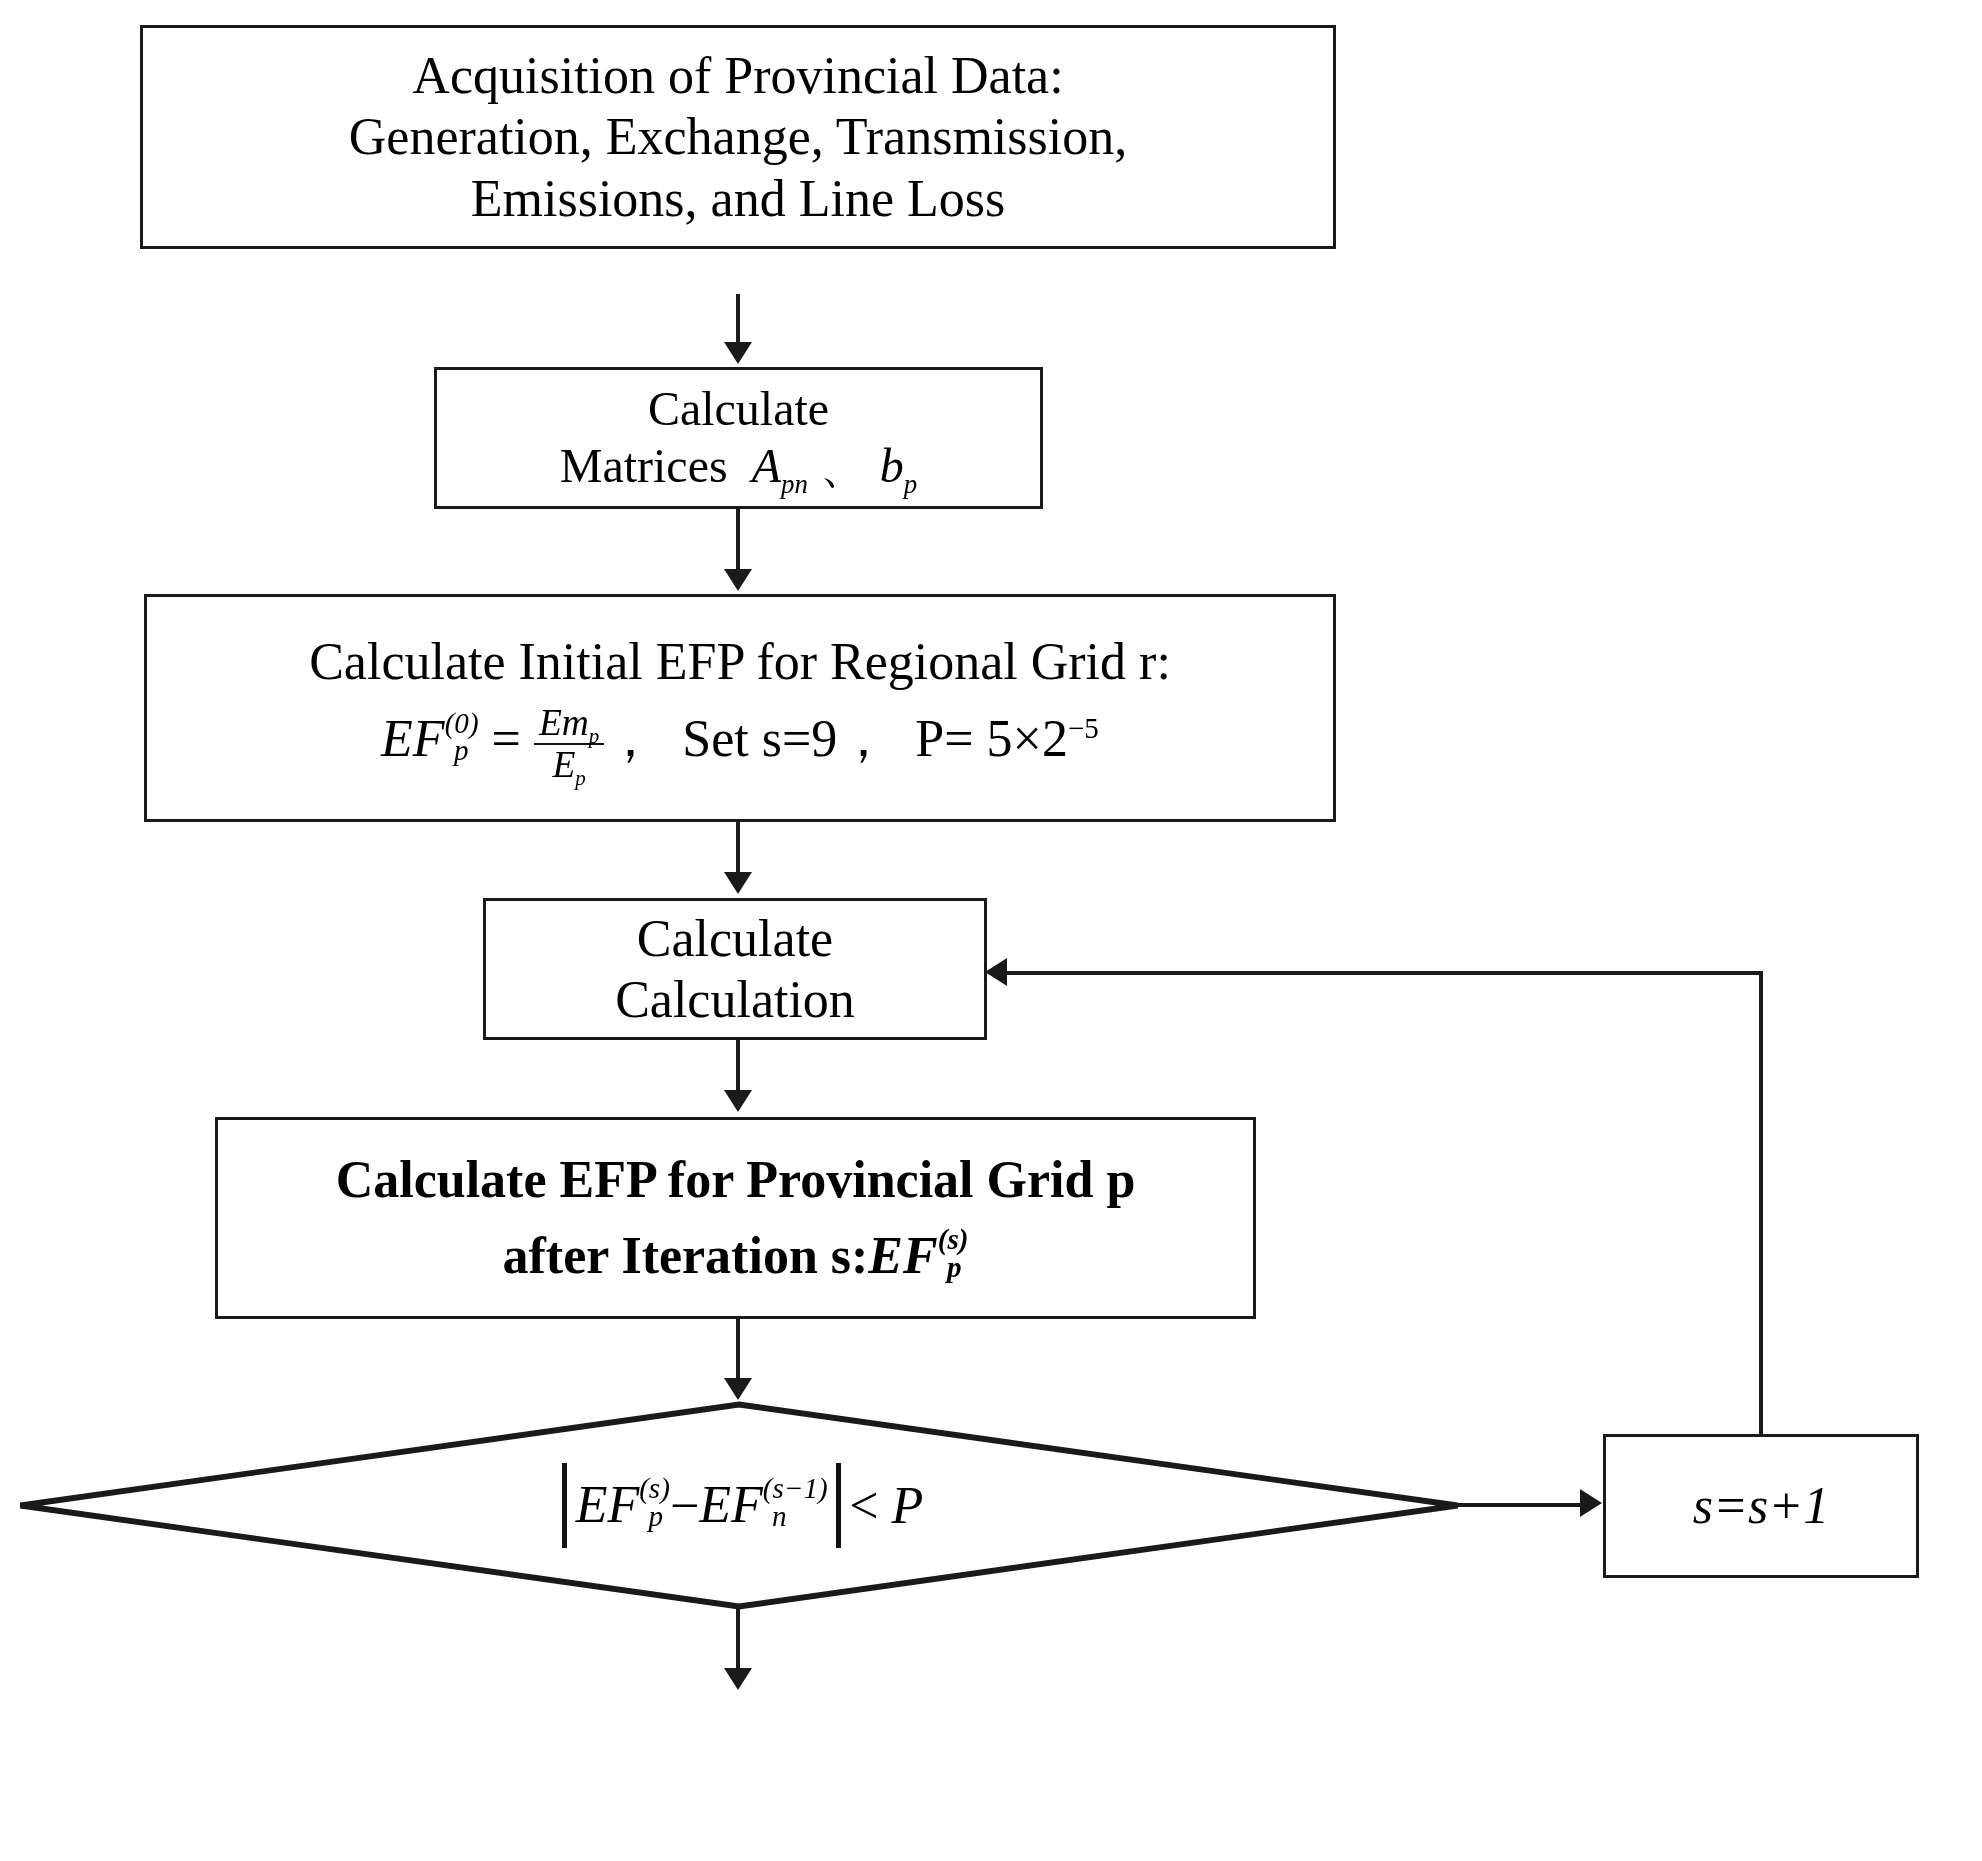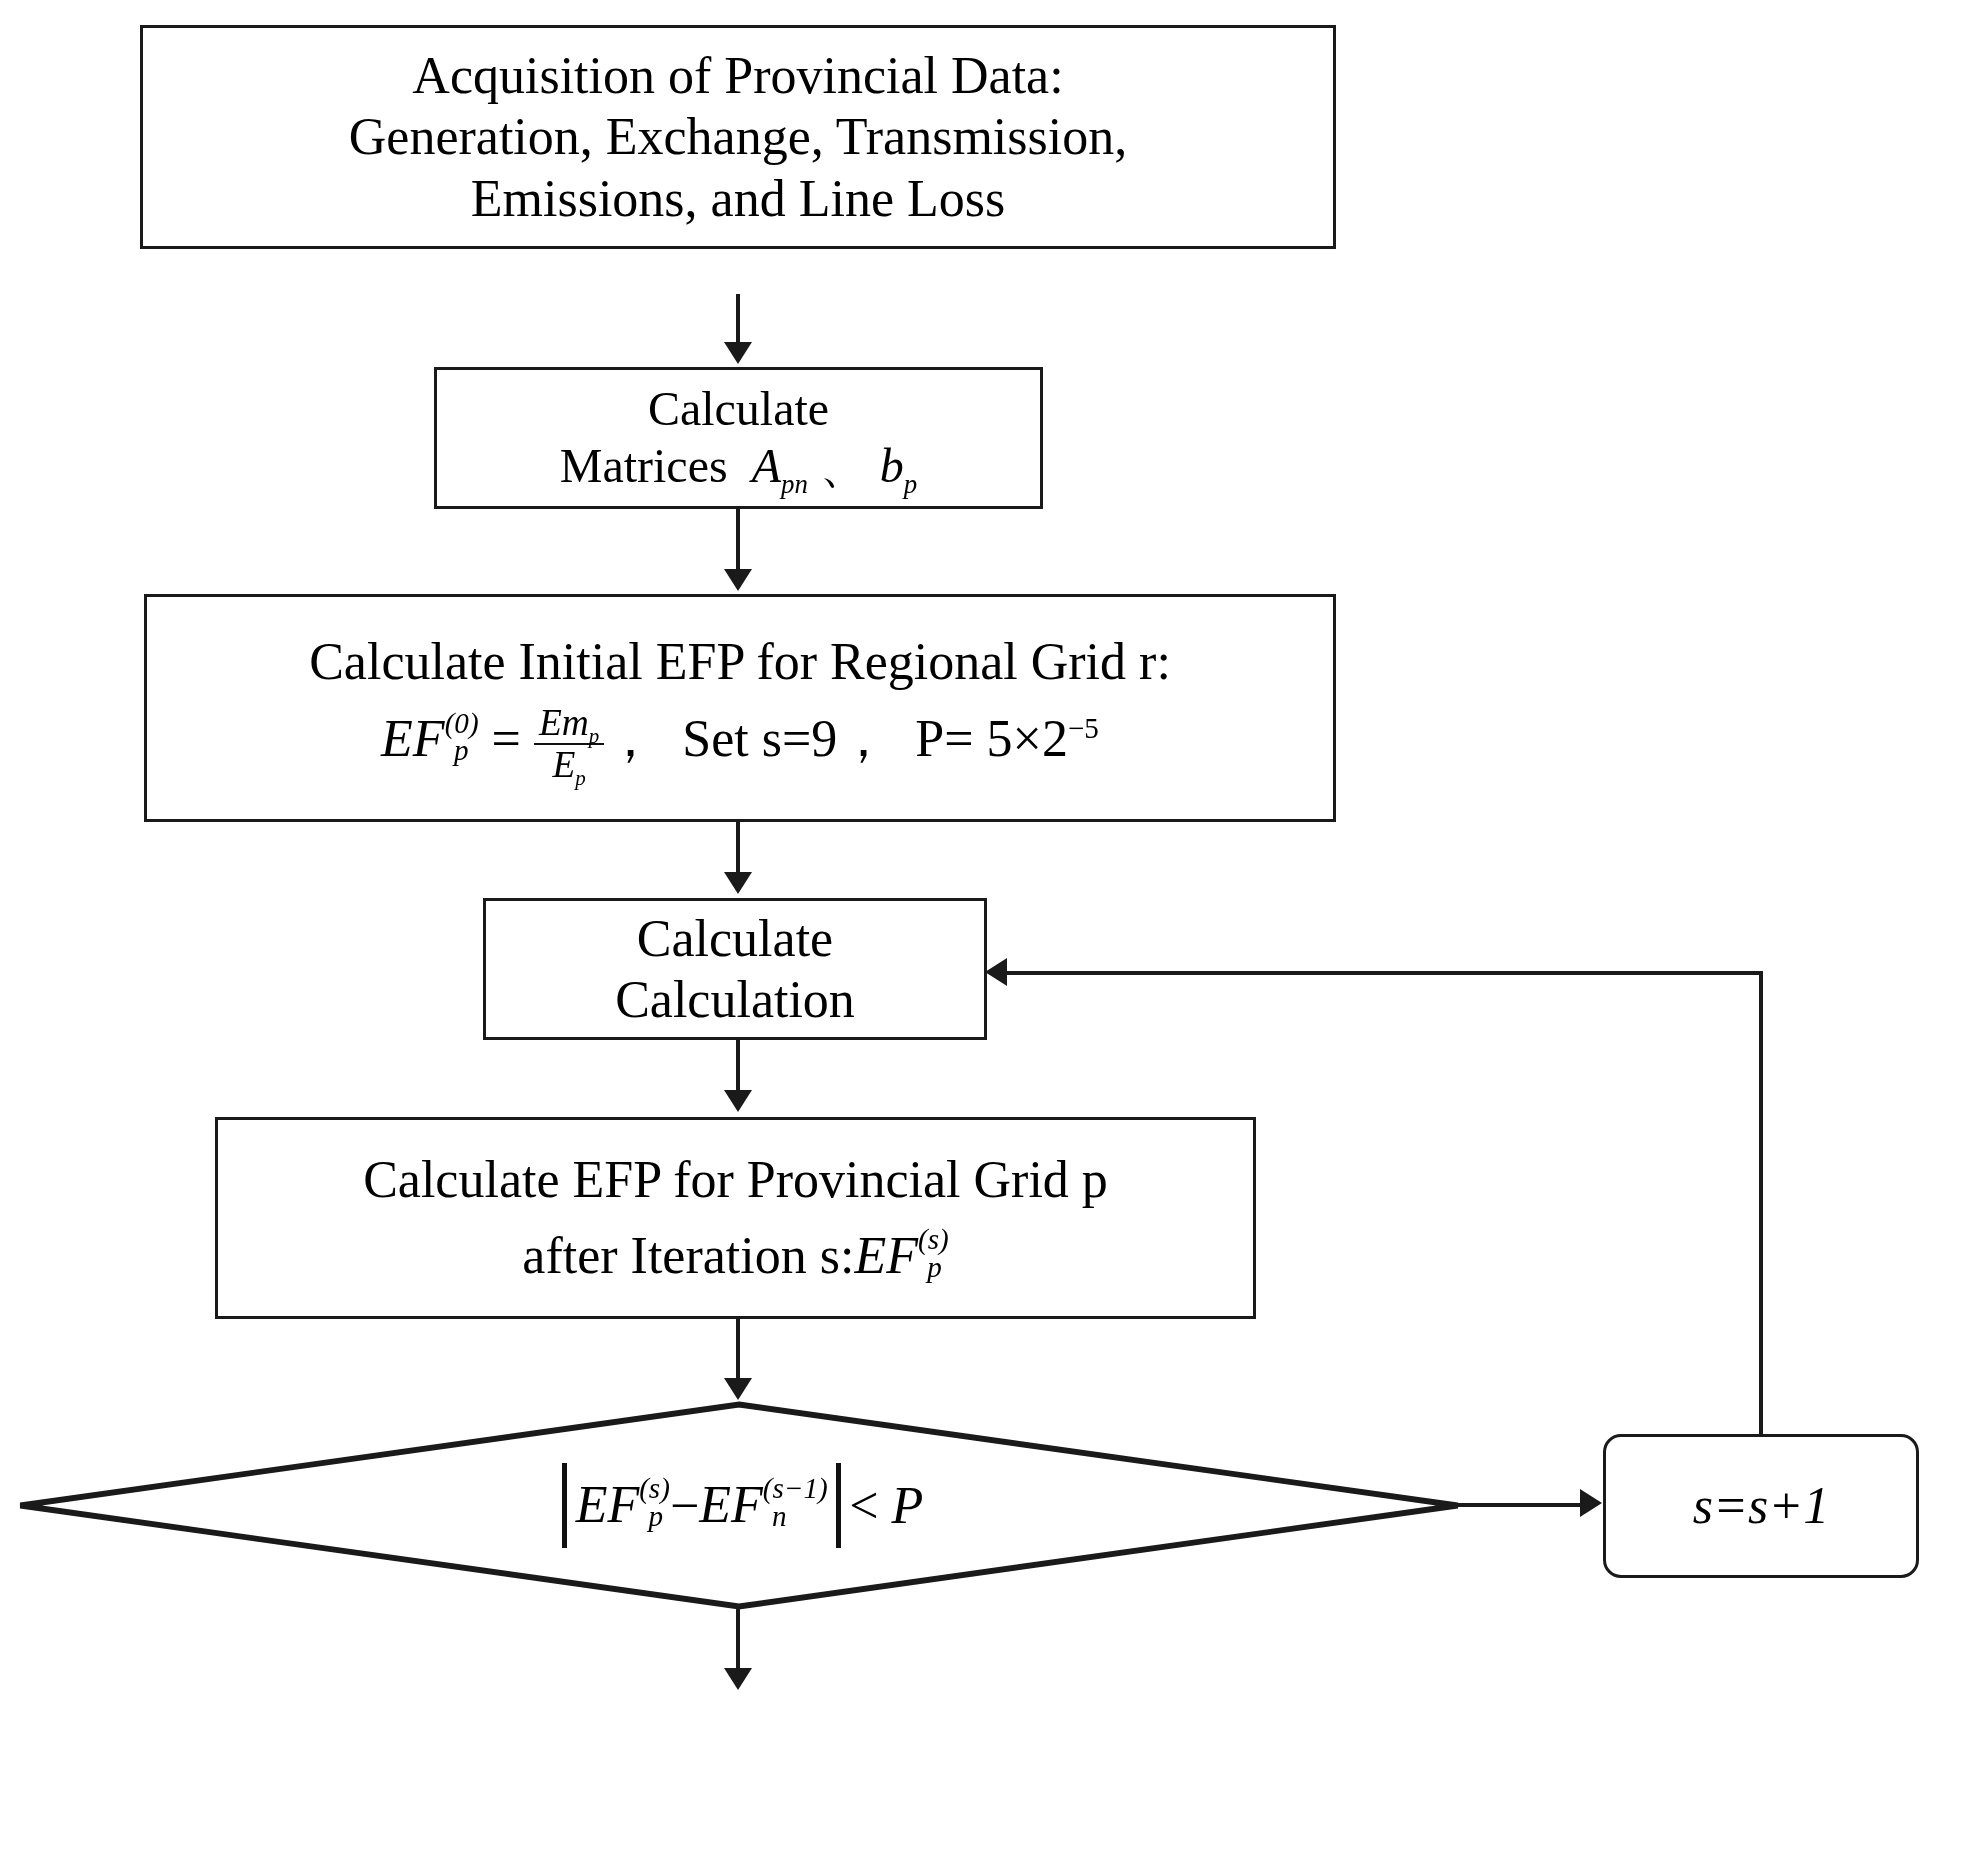--- a/index.html
+++ b/index.html
@@ -95,21 +95,21 @@
   <div class="arrow-down" style="left:724px;top:872px;"></div>
 
   <div class="node" style="left:483px;top:898px;width:504px;height:142px;">
     <div class="line t">Calculate</div>
     <div class="line t">Calculation</div>
   </div>
 
   <div class="vline" style="left:736px;top:1039px;height:53px;"></div>
   <div class="arrow-down" style="left:724px;top:1090px;"></div>
 
-  <div class="node" style="left:215px;top:1117px;width:1041px;height:202px;">
+  <div class="node" style="left:215px;top:1117px;width:1041px;height:202px;font-weight:bold;">
     <div class="line t">Calculate EFP for Provincial Grid p</div>
     <div class="line t" style="margin-top:15px;">
       <span>after Iteration s:</span><span class="mathy"><span>EF</span><span class="ss"><span class="sup">(s)</span><span class="sub">p</span></span></span>
     </div>
   </div>
 
   <div class="vline" style="left:736px;top:1319px;height:60px;"></div>
   <div class="arrow-down" style="left:724px;top:1378px;"></div>
 
   <div class="diamond-wrap" style="left:16.7px;top:1401px;width:1444px;height:209px;">
@@ -120,21 +120,21 @@
       <span class="bar"></span><span class="mathy"><span>EF</span><span class="ss"><span class="sup">(s)</span><span class="sub">p</span></span></span>
       <span class="mathy up">−</span>
       <span class="mathy"><span>EF</span><span class="ss"><span class="sup">(s−1)</span><span class="sub">n</span></span></span><span class="bar"></span>
       <span class="mathy up">&lt;</span>&nbsp;<span class="mathy">P</span>
     </div>
   </div>
 
   <div class="hline" style="left:1458px;top:1503px;width:125px;"></div>
   <div class="arrow-right" style="left:1580px;top:1489px;"></div>
 
-  <div class="node" style="left:1603px;top:1434px;width:316px;height:144px;border-radius:18px;">
+  <div class="node" style="left:1603px;top:1434px;width:316px;height:144px;">
     <div class="line t mathy">s=s+1</div>
   </div>
 
   <div class="vline" style="left:1759px;top:971px;height:465px;"></div>
   <div class="hline" style="left:1006px;top:971px;width:756px;"></div>
   <div class="arrow-left" style="left:985px;top:958px;"></div>
 
   <div class="vline" style="left:736px;top:1607px;height:63px;"></div>
   <div class="arrow-down" style="left:724px;top:1668px;"></div>
 

